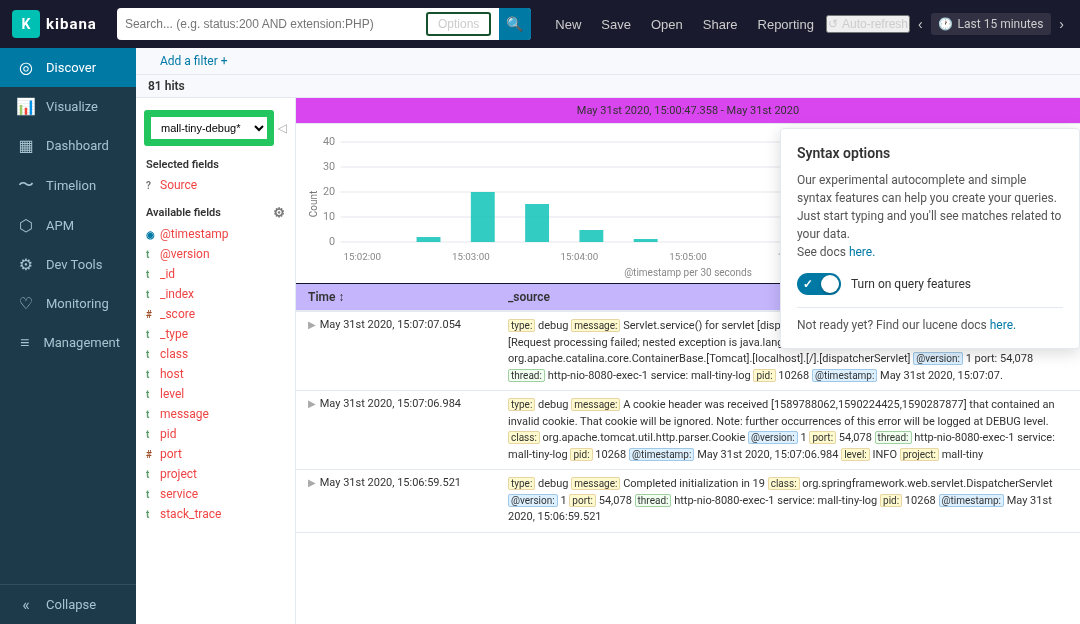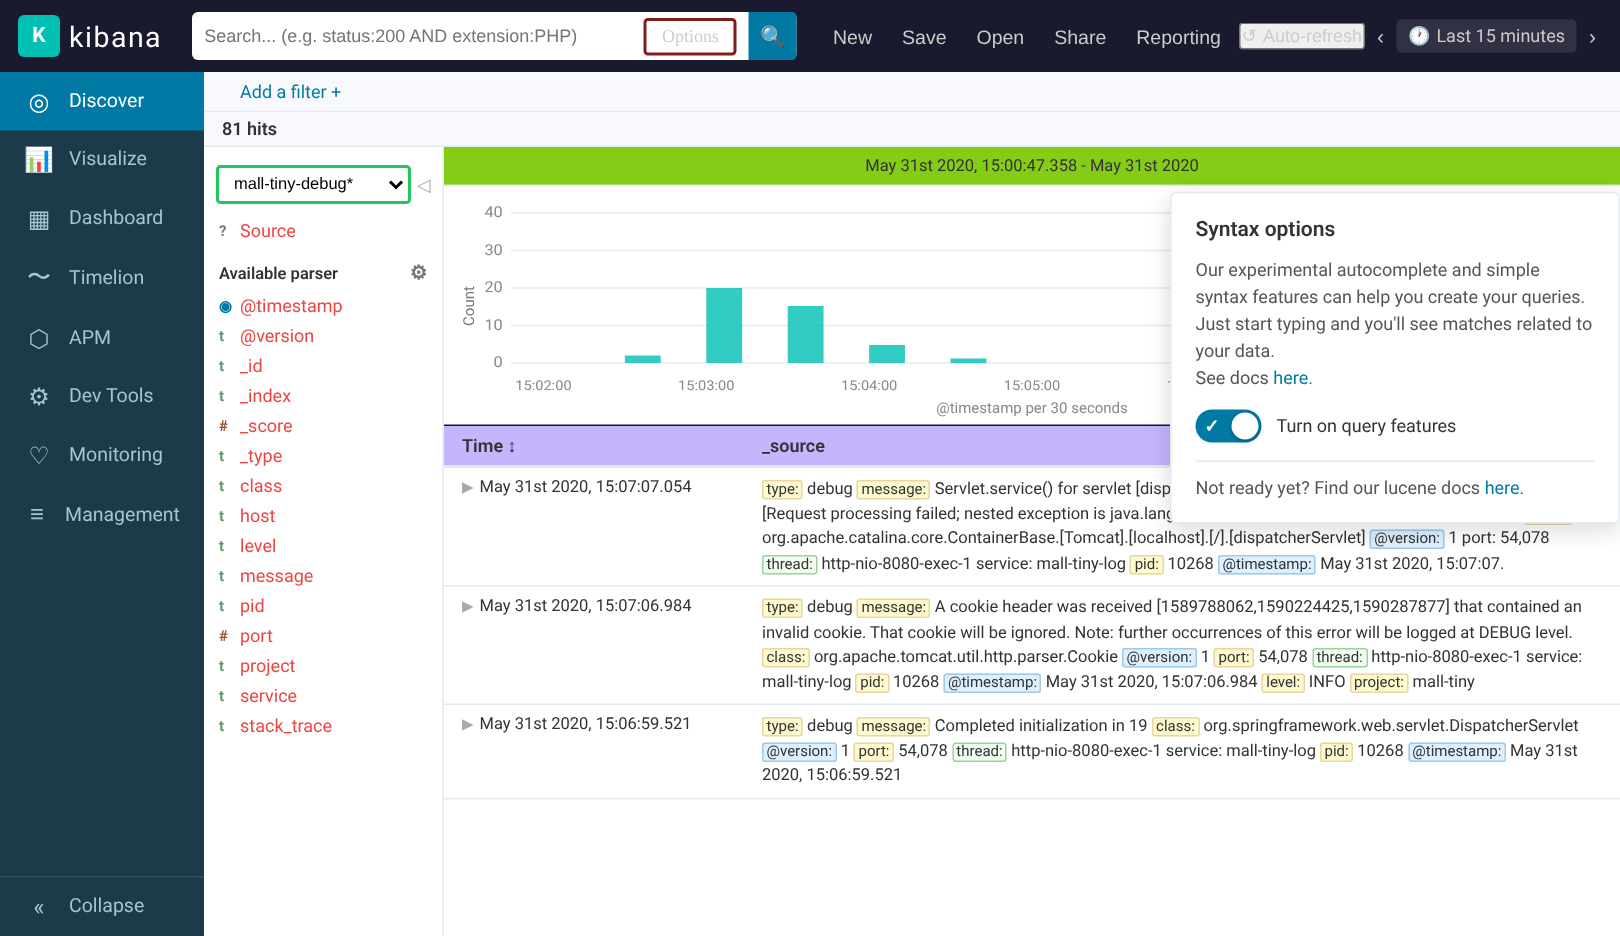--- a/index.html
+++ b/index.html
@@ -8,58 +8,58 @@
     
     .app-wrapper { display: flex; flex-direction: column; height: 624px; width: 1080px; }
     .top-bar { display: flex; align-items: center; background: #1a1a2e; height: 48px; padding: 0 12px; gap: 8px; flex-shrink: 0; }
     .main-area { display: flex; flex: 1; overflow: hidden; }
     .sidebar { width: 136px; background: #1d3a4b; display: flex; flex-direction: column; flex-shrink: 0; }
     .content-area { flex: 1; display: flex; flex-direction: column; overflow: hidden; background: #fff; }
 
     
     .kibana-logo { display: flex; align-items: center; gap: 6px; margin-right: 12px; }
     .kibana-logo-icon { width: 28px; height: 28px; background: #00bfb3; border-radius: 4px; display: flex; align-items: center; justify-content: center; color: white; font-weight: bold; font-size: 14px; }
-    .kibana-logo-text { color: white; font-size: 19px; font-weight: 400; letter-spacing: 1px; }
+    .kibana-logo-text { color: white; font-size: 15px; font-weight: 700; letter-spacing: 1px; }
     .search-bar-wrapper { flex: 1; display: flex; align-items: center; background: white; border-radius: 4px; height: 32px; padding: 0 8px; gap: 4px; }
     .search-input { flex: 1; border: none; outline: none; font-size: 12px; color: #666; }
     .top-nav { display: flex; align-items: center; gap: 4px; margin-left: 8px; }
     .top-nav-btn { color: #ccc; background: none; border: none; cursor: pointer; font-size: 13px; padding: 4px 8px; }
-    .options-btn { color: #ccc; background: none; border: 2px solid #7f1d1d; border-radius: 3px; cursor: pointer; font-size: 12px; padding: 3px 10px; font-family: Liberation Serif, serif; }
+    .options-btn { color: #ccc; background: none; border: 2px solid #14532d; border-radius: 3px; cursor: pointer; font-size: 12px; padding: 3px 10px; }
     .search-icon-btn { background: #0079a5; border: none; color: white; width: 32px; height: 32px; cursor: pointer; display: flex; align-items: center; justify-content: center; border-radius: 0 3px 3px 0; margin: -4px -8px -4px 4px; font-size: 14px; }
     .auto-refresh { display: flex; align-items: center; gap: 4px; color: #ccc; font-size: 12px; cursor: pointer; }
     .time-picker { display: flex; align-items: center; gap: 4px; color: #ccc; font-size: 12px; cursor: pointer; background: rgba(255,255,255,0.1); padding: 4px 8px; border-radius: 3px; }
     .nav-arrow { color: #ccc; background: none; border: none; cursor: pointer; font-size: 14px; padding: 4px; }
 
     
     .sidebar-item { display: flex; align-items: center; gap: 10px; padding: 10px 16px; color: #a8c3d0; cursor: pointer; font-size: 13px; }
     .sidebar-item.active { background: #0079a5; color: white; }
     .sidebar-icon { font-size: 16px; width: 20px; text-align: center; }
     .sidebar-collapse { margin-top: auto; border-top: 1px solid rgba(255,255,255,0.1); }
 
     
     .filter-bar { background: #f8f9fc; border-bottom: 1px solid #e4e8ef; padding: 6px 24px; display: flex; align-items: center; gap: 8px; font-size: 12px; flex-shrink: 0; }
     .add-filter-btn { color: #0079a5; cursor: pointer; font-size: 12px; }
 
     
     .panel-left { width: 160px; background: #fff; border-right: 1px solid #e4e8ef; display: flex; flex-direction: column; flex-shrink: 0; overflow-y: auto; padding: 8px 0; }
     .index-selector { display: flex; align-items: center; margin: 4px 8px 8px; gap: 4px; }
-    .index-select { flex: 1; border: 2px solid #22c55e; border-radius: 3px; padding: 4px 6px; font-size: 11px; background: white; }
+    .index-select { flex: 1; border: 7px solid #22c55e; border-radius: 3px; padding: 4px 6px; font-size: 11px; background: white; }
     .panel-section-title { font-size: 11px; font-weight: 600; color: #333; padding: 4px 10px; display: flex; align-items: center; justify-content: space-between; }
     .gear-icon { color: #777; cursor: pointer; font-size: 13px; }
     .field-item { display: flex; align-items: center; padding: 3px 10px; gap: 6px; cursor: pointer; font-size: 12px; }
     .field-type { font-size: 10px; color: #777; width: 8px; font-weight: bold; }
     .field-type.t { color: #5d9b6b; }
     .field-type.hash { color: #a0522d; }
     .field-type.circle { color: #0079a5; }
     .field-name { color: #ef4444; font-size: 12px; }
 
     
     .main-content { flex: 1; display: flex; overflow: hidden; position: relative; }
     .chart-and-table { flex: 1; display: flex; flex-direction: column; overflow: hidden; }
-    .chart-header { font-size: 11px; color: #333; padding: 6px 12px; background: #84cc16; border-bottom: 1px solid #e4e8ef; flex-shrink: 0; text-align: center; }
+    .chart-header { font-size: 11px; color: #333; padding: 6px 12px; background: #d946ef; border-bottom: 1px solid #e4e8ef; flex-shrink: 0; text-align: center; }
     .chart-area { height: 160px; background: white; padding: 8px 12px; flex-shrink: 0; position: relative; border-bottom: 1px solid #0f172a; }
     .chart-y-label { position: absolute; left: 4px; top: 50%; transform: translateY(-50%) rotate(-90deg); font-size: 10px; color: #777; }
     .chart-svg { width: 100%; height: 130px; }
 
     
     .table-area { flex: 1; overflow-y: auto; }
     .table-header { display: grid; grid-template-columns: 200px 1fr; background: #c4b5fd; border-bottom: 2px solid #e4e8ef; padding: 6px 12px; font-weight: 600; font-size: 12px; color: #333; position: sticky; top: 0; z-index: 1; }
     .table-row { border-bottom: 1px solid #e4e8ef; padding: 6px 12px; display: grid; grid-template-columns: 200px 1fr; align-items: start; cursor: pointer; }
     .row-time { font-size: 11px; color: #333; display: flex; align-items: center; gap: 4px; }
     .expand-arrow { color: #aaa; font-size: 10px; cursor: pointer; }
@@ -169,27 +169,30 @@
       <div class="main-content">
 
         <div class="panel-left">
           <div class="index-selector">
             <select class="index-select">
               <option>mall-tiny-debug*</option>
             </select>
             <span style="cursor:pointer;color:#aaa;">◁</span>
           </div>
 
+          <div class="panel-section-title">
+            <span>Selected fields</span>
+          </div>
           <div class="field-item">
             <span class="field-type">?</span>
             <span class="field-name">Source</span>
           </div>
 
           <div class="panel-section-title" style="margin-top:6px;">
-            <span>Available parser</span>
+            <span>Available fields</span>
             <span class="gear-icon">⚙</span>
           </div>
 
           <div class="field-item">
             <span class="field-type circle">◉</span>
             <span class="field-name">@timestamp</span>
           </div>
           <div class="field-item">
             <span class="field-type t">t</span>
             <span class="field-name">@version</span>

